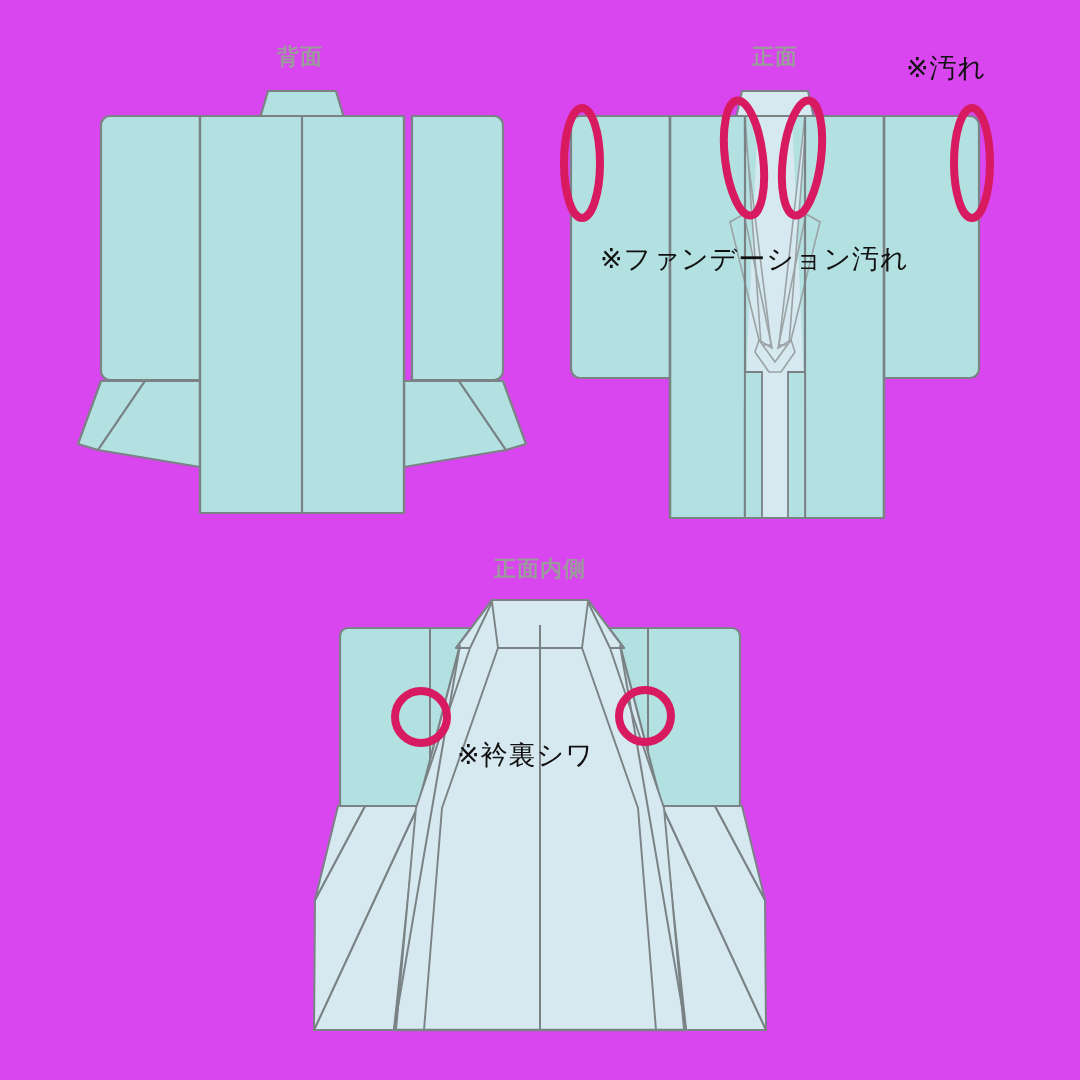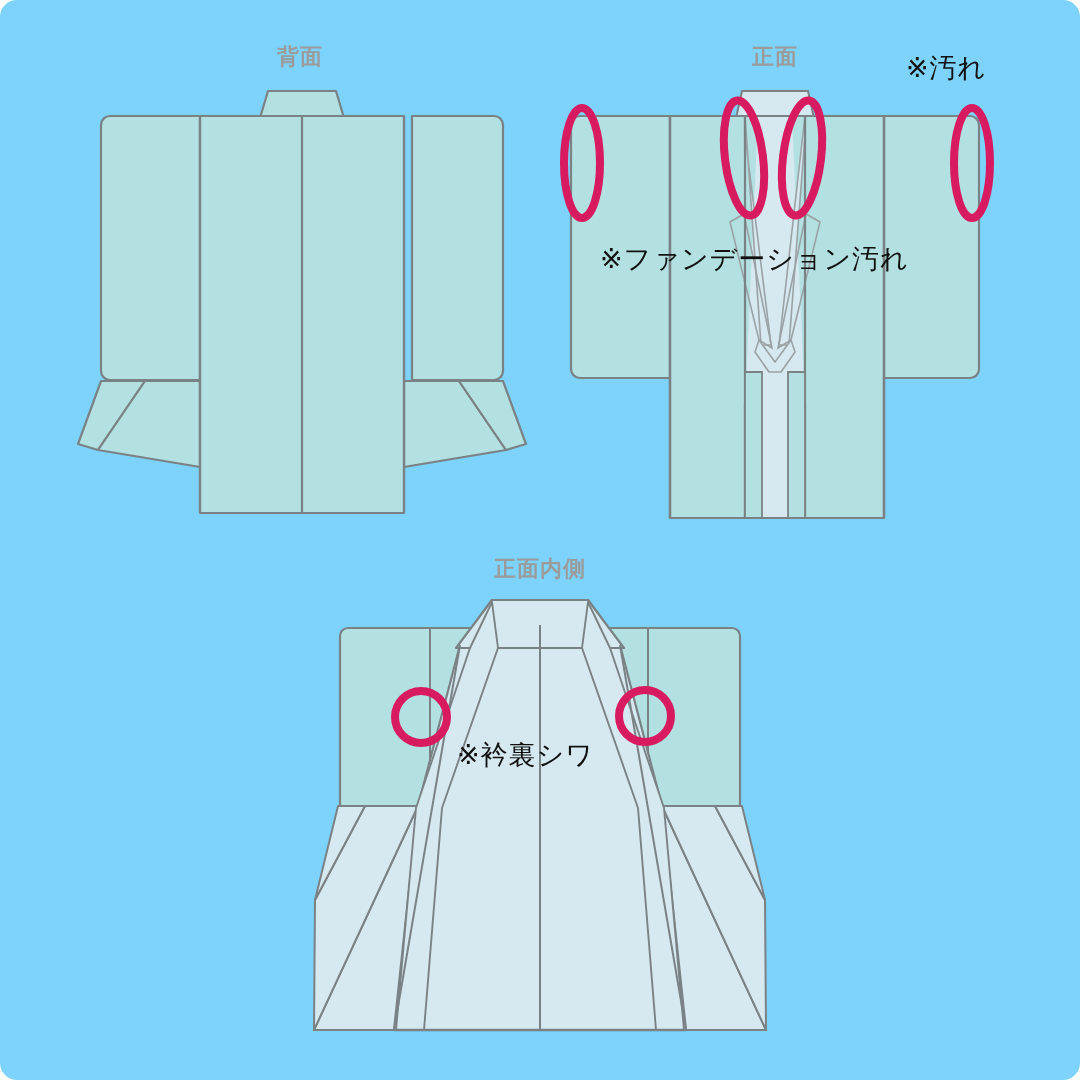--- a/index.html
+++ b/index.html
@@ -12,22 +12,21 @@
     width: 1080px;
     height: 1080px;
     font-family: "Liberation Sans", "DejaVu Sans", sans-serif;
     overflow: hidden;
     position: relative;
   }
   #stage {
     position: relative;
     width: 1080px;
     height: 1080px;
-    background: #7dd3fc;
-    border-radius: 17px;
+    background: #d946ef;
   }
   svg.diagram {
     display: block;
     width: 1080px;
     height: 1080px;
   }
   .view-title {
     font-family: "Liberation Sans", "DejaVu Sans", sans-serif;
     font-size: 22px;
     font-weight: bold;

